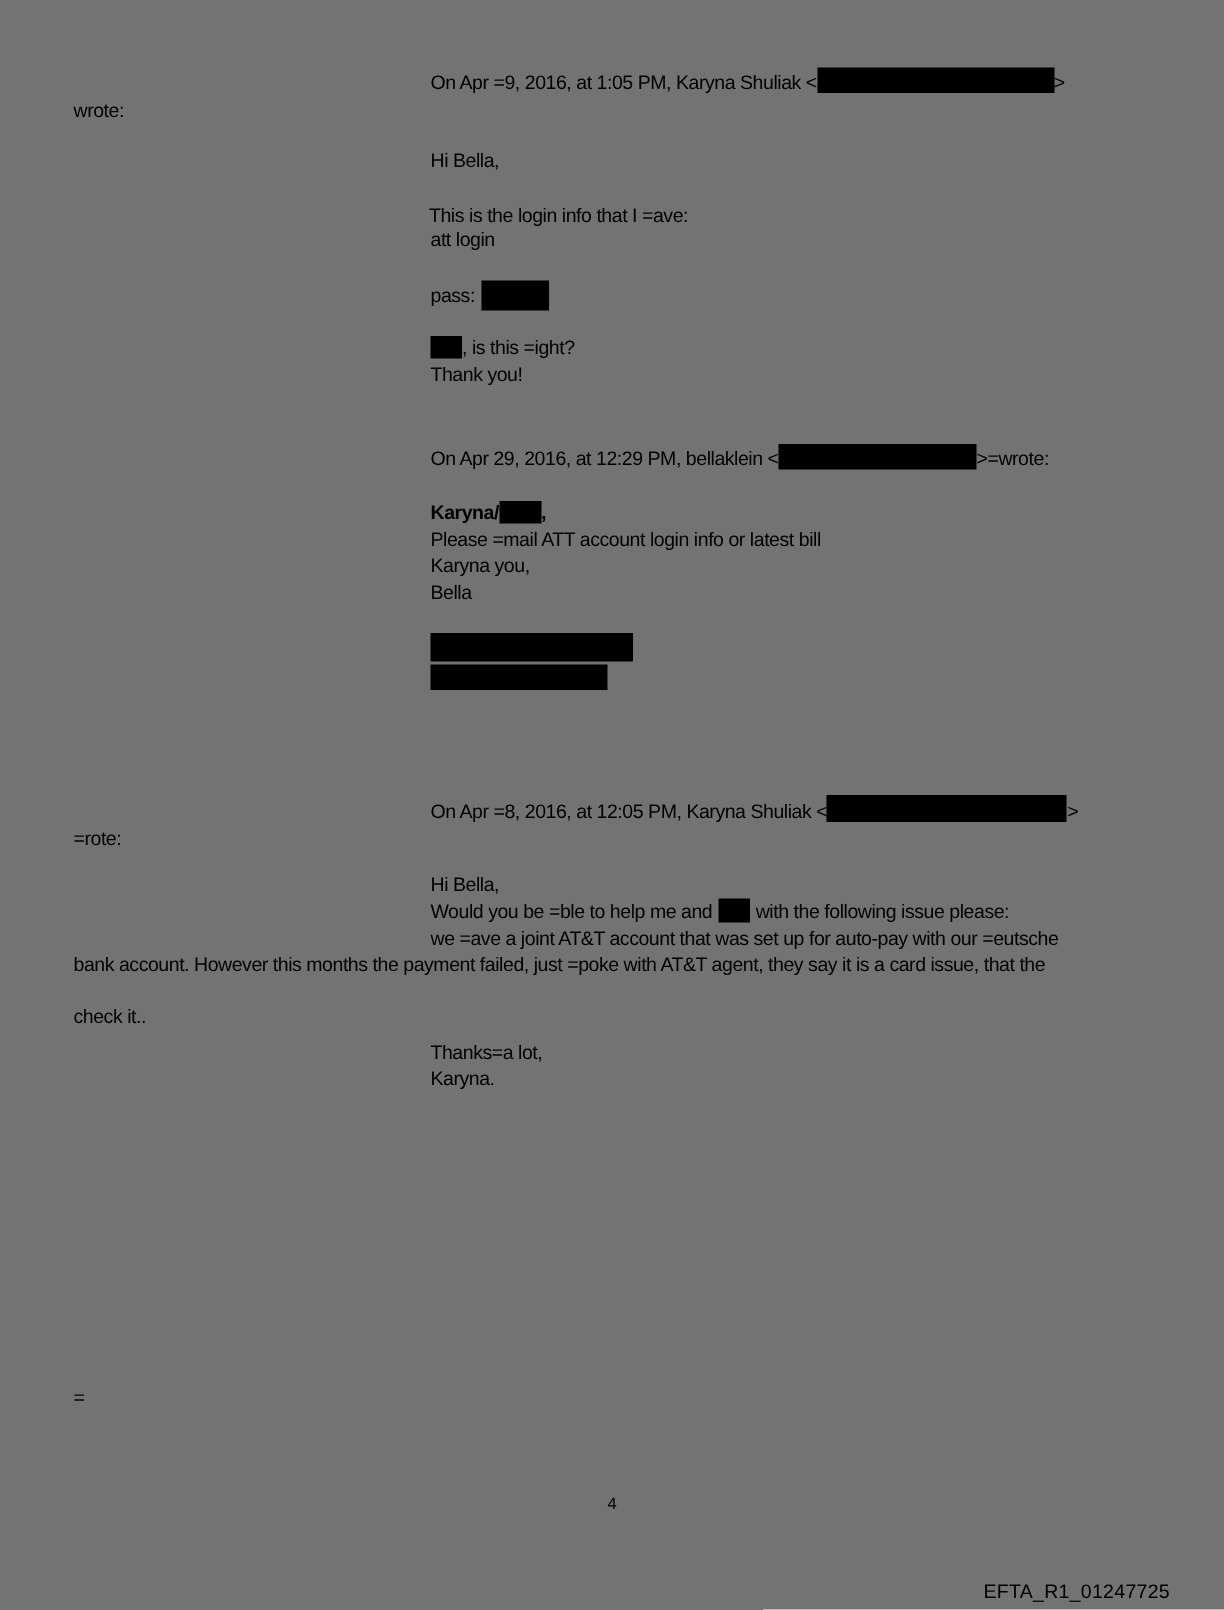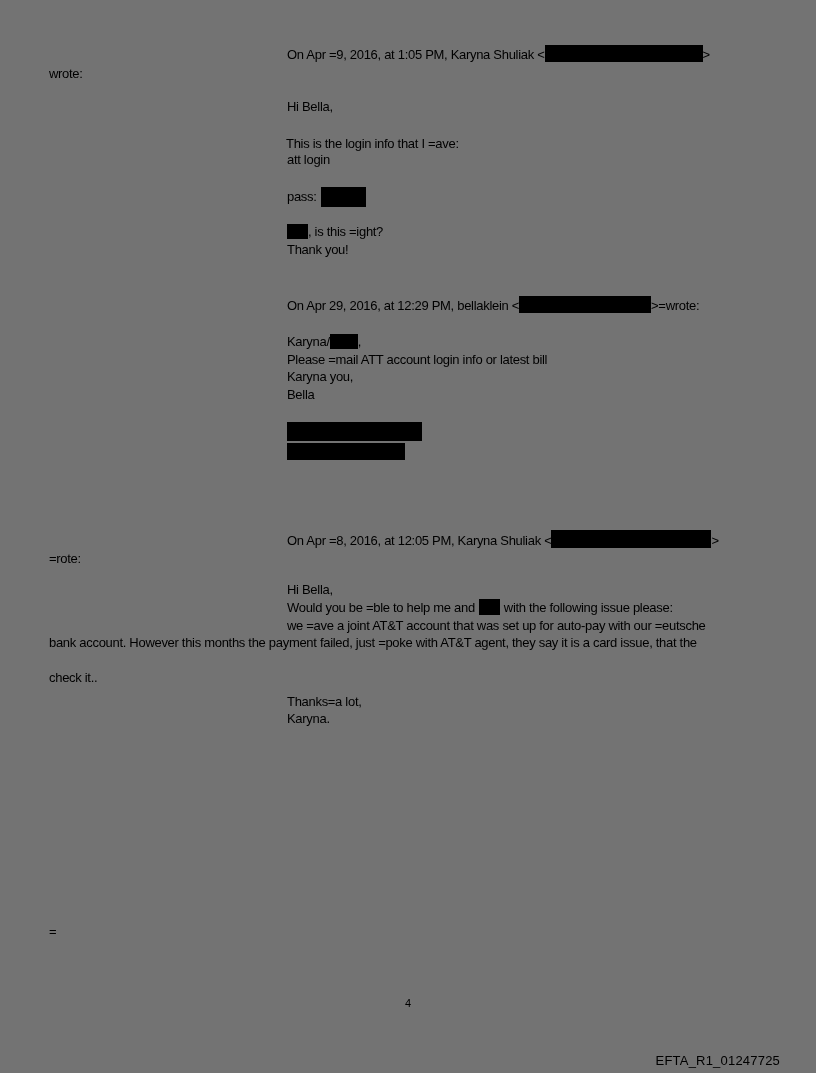--- a/index.html
+++ b/index.html
@@ -58,21 +58,21 @@
   <div class="line" style="top:115px; left:286px;margin-top:20px;"><span class="seg">This is the login info that I =ave:</span></div>
 
   <div class="line" style="top:151px; left:287px;"><span class="seg">att login</span></div>
   <div class="line" style="top:187px; left:287px;"><span class="seg">pass:</span><span class="redact" style="width:45px; height:20px; margin-left:4px; vertical-align:-6px;"></span></div>
 
   <div class="line" style="top:223px; left:287px;"><span class="redact" style="width:21px; height:15px;"></span><span class="seg">, is this =ight?</span></div>
   <div class="line" style="top:241px; left:287px;"><span class="seg">Thank you!</span></div>
 
   <div class="line" style="top:296px; left:287px;"><span class="seg">On Apr 29, 2016, at 12:29 PM, bellaklein &lt;</span><span class="redact" style="width:132px; height:17px;"></span><span class="seg">&gt;=wrote:</span></div>
 
-  <div class="line" style="top:333px; left:287px;"><span class="seg">Karyna/</span><span class="redact" style="width:28px; height:15px;"></span><span class="seg">,</span></div>
+  <div class="line" style="top:333px; left:287px;font-weight:bold;"><span class="seg">Karyna/</span><span class="redact" style="width:28px; height:15px;"></span><span class="seg">,</span></div>
   <div class="line" style="top:351px; left:287px;"><span class="seg">Please =mail ATT account login info or latest bill</span></div>
   <div class="line" style="top:368px; left:287px;"><span class="seg">Karyna you,</span></div>
   <div class="line" style="top:386px; left:287px;"><span class="seg">Bella</span></div>
 
   <div class="redact-block" style="top:422px; left:287px; width:135px; height:19px;"></div>
   <div class="redact-block" style="top:443px; left:287px; width:118px; height:17px;"></div>
 
   <div class="line" style="top:530px; left:287px;"><span class="seg">On Apr =8, 2016, at 12:05 PM, Karyna Shuliak &lt;</span><span class="redact" style="width:160px; height:18px;"></span><span class="seg">&gt;</span></div>
   <div class="line" style="top:550px; left:49px;"><span class="seg">=rote:</span></div>
 

